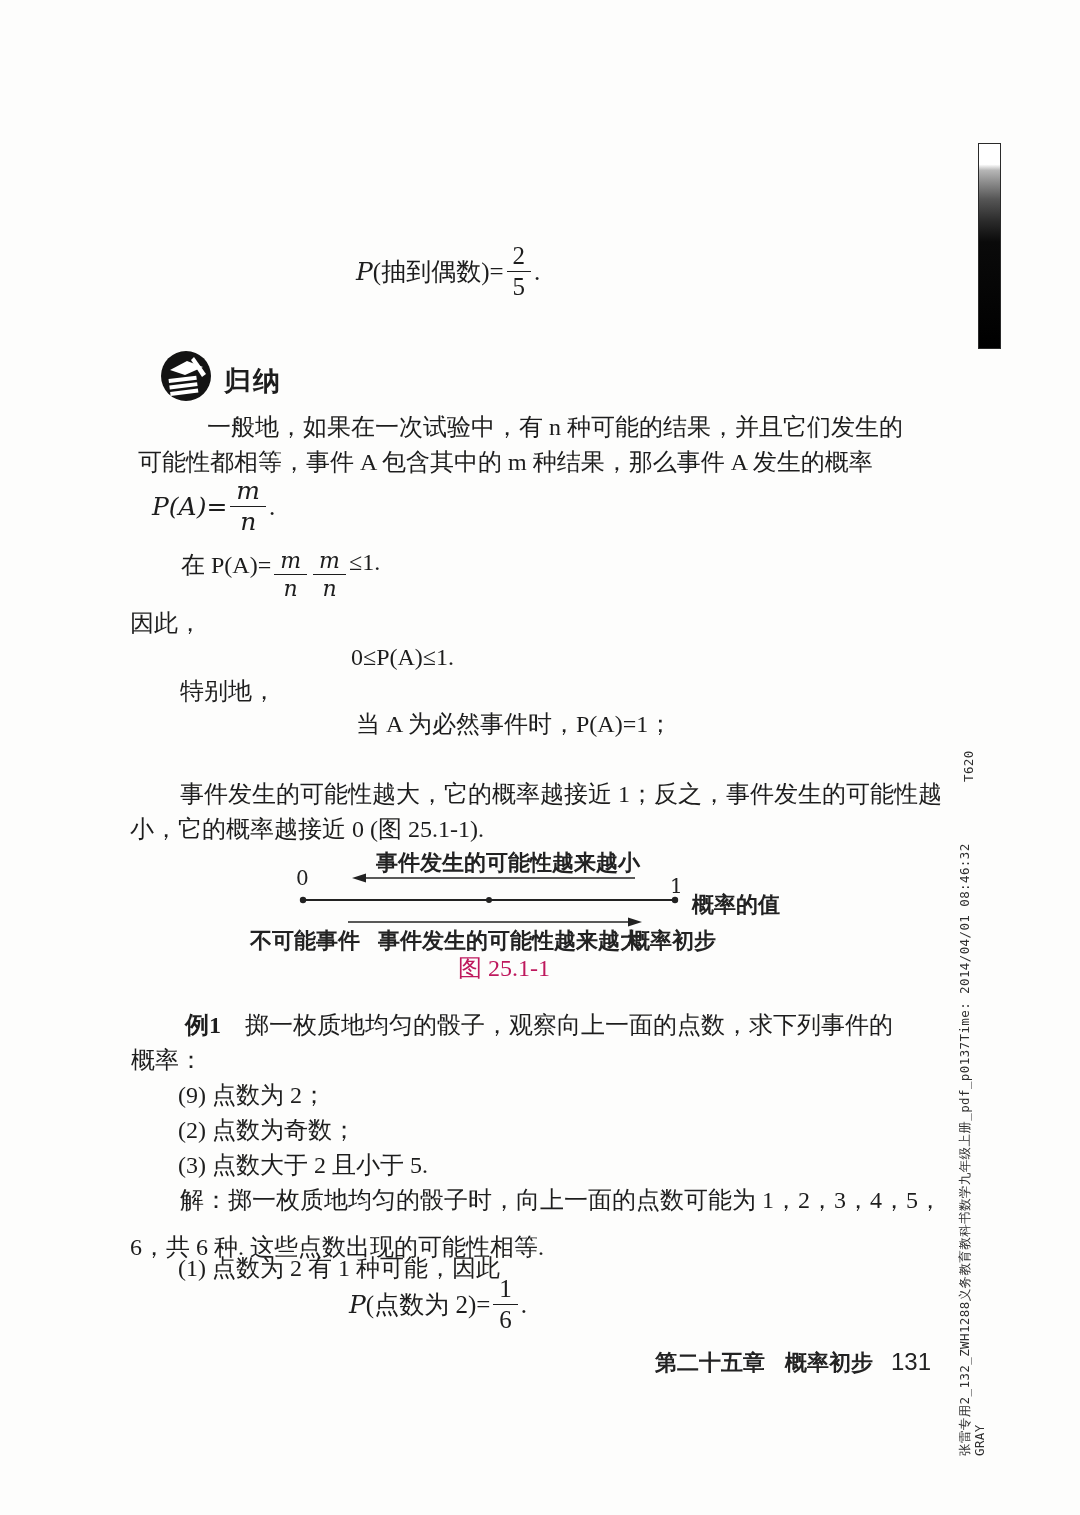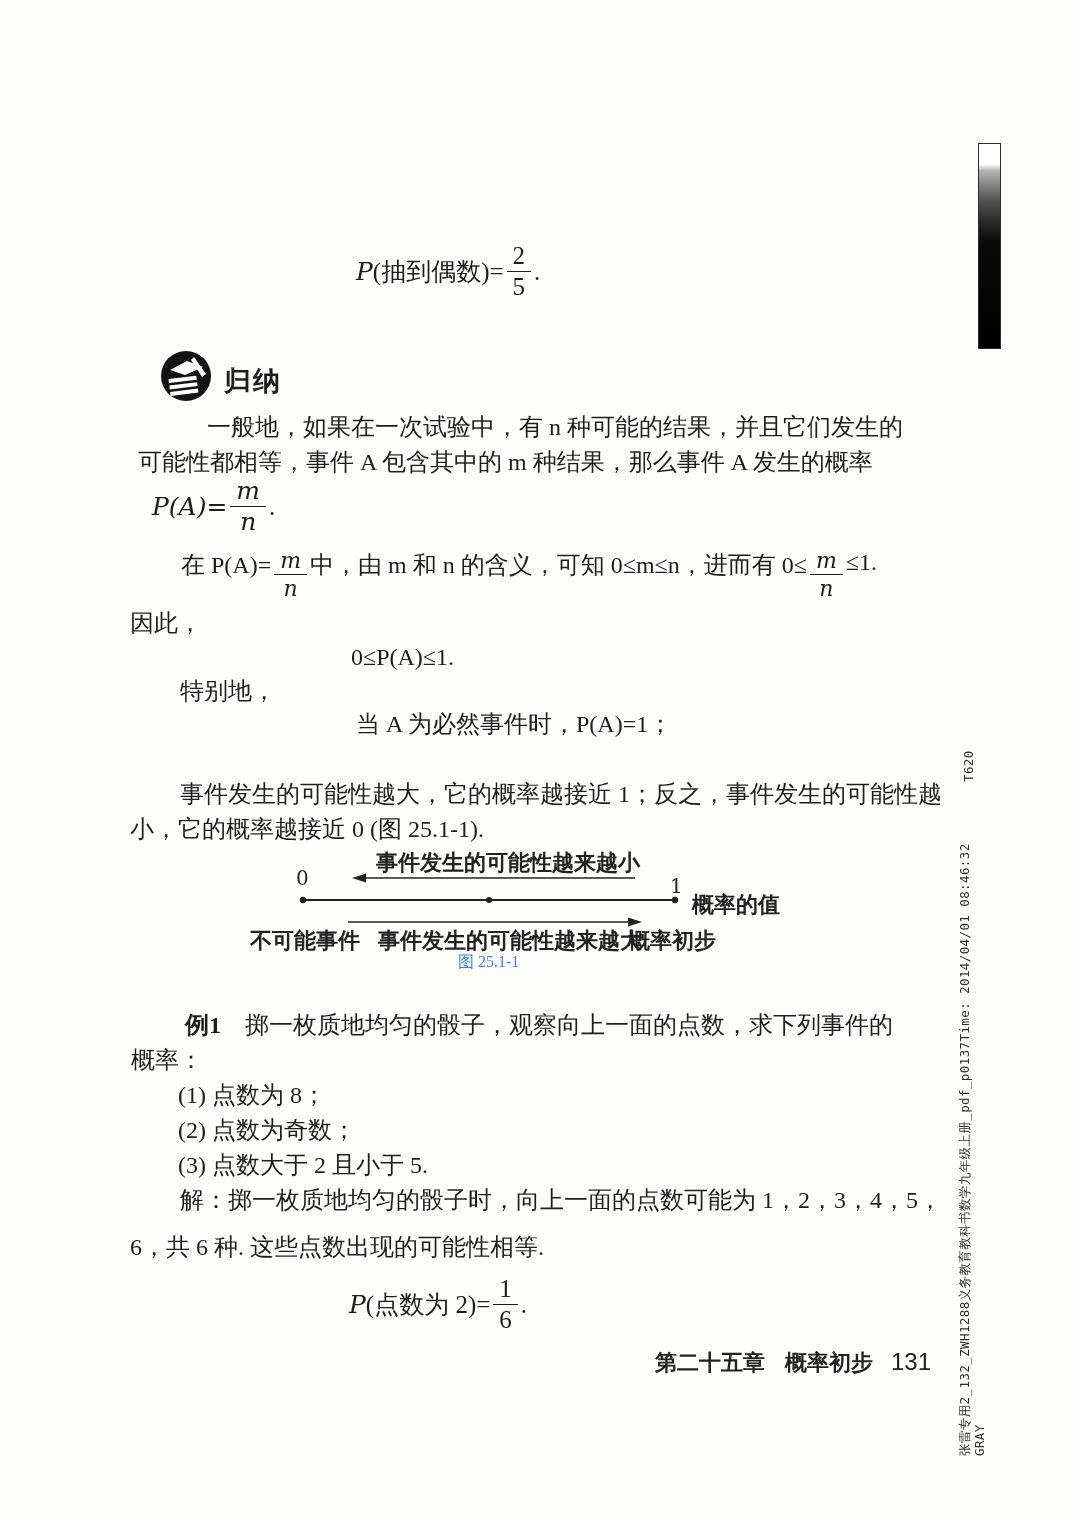--- a/index.html
+++ b/index.html
@@ -24,21 +24,21 @@
   .frac .den { display: block; padding-top: 2px; line-height: 1.05; text-align: center; }
   .inline-math-line { display: flex; align-items: flex-start; font-size: 24px; }
 
   
   .guina-heading { font-size: 27px; font-weight: bold; font-family: "Liberation Sans", sans-serif; letter-spacing: 2px; }
 
   
   .diagram { position: absolute; left: 230px; top: 848px; width: 580px; height: 132px; }
   .diagram .lbl { position: absolute; font-family: "Liberation Sans", sans-serif; font-weight: bold; font-size: 22px; color: #222; white-space: nowrap; }
   .diagram .tick { position: absolute; font-family: "DejaVu Serif", serif; font-size: 20px; color: #222; }
-  .diagram .caption { position: absolute; font-family: "Liberation Serif", serif; font-weight: normal; font-size: 16px; color: #3b82f6; }
+  .diagram .caption { position: absolute; font-family: "Liberation Serif", serif; font-weight: normal; font-size: 24px; color: #be185d; }
 
   
   .footer { font-family: "Liberation Sans", sans-serif; font-size: 22px; font-weight: bold; color: #222; display: flex; align-items: baseline; }
   .footer .pagenum { font-weight: normal; font-size: 24px; margin-left: 18px; }
   .footer .section { margin-left: 20px; }
 
   
   .grayscale-bar {
     position: absolute; left: 978px; top: 143px; width: 21px; height: 204px;
     border: 1px solid #2a2a2a;
@@ -99,21 +99,20 @@
       </span>
       <span>.</span>
   </div>
 
   <div class="abs inline-math-line" style="left:181px; top:549px;">
     <span>在 P(A)=</span>
       <span class="frac mi" style="font-size:22px;">
         <span class="num">m</span>
         <span class="den">n</span>
       </span>
-      <span>中，由 m 和 n 的含义，可知 0≤m≤n，进而有 0≤</span>
       <span class="frac mi" style="font-size:22px;">
         <span class="num">m</span>
         <span class="den">n</span>
       </span>
       <span>≤1.</span>
   </div>
   <div class="abs body-text" style="left:130px; top:606px;font-family:Liberation Serif, serif;">因此，</div>
   <div class="abs body-text" style="left:351px; top:640px;">0≤P(A)≤1.</div>
 
   <div class="abs body-text" style="left:180px; top:674px;">特别地，</div>
@@ -143,25 +142,26 @@
     <div class="lbl" style="left:20px; top:78px;">不可能事件</div>
     <div class="lbl" style="left:148px; top:78px;">事件发生的可能性越来越大</div>
     <div class="lbl" style="left:398px; top:78px;">概率初步</div>
     <div class="caption" style="left:228px; top:104px;">图 25.1-1</div>
   </div>
 
   <div class="abs body-text" style="left:185px; top:1008px;">
     <span class="bold-cjk">例1</span><span style="margin-left:24px;margin-top:23px;">掷一枚质地均匀的骰子，观察向上一面的点数，求下列事件的</span>
   </div>
   <div class="abs body-text" style="left:131px; top:1043px;">概率：</div>
-  <div class="abs body-text" style="left:178px; top:1078px;">(1) 点数为 8；</div>
+  <div class="abs body-text" style="left:178px; top:1078px;">(9) 点数为 2；</div>
   <div class="abs body-text" style="left:178px; top:1113px;">(2) 点数为奇数；</div>
   <div class="abs body-text" style="left:178px; top:1148px;">(3) 点数大于 2 且小于 5.</div>
   <div class="abs body-text" style="left:180px; top:1183px;">解：掷一枚质地均匀的骰子时，向上一面的点数可能为 1，2，3，4，5，</div>
   <div class="abs body-text" style="left:130px; top:1218px;margin-top:12px;">6，共 6 种. 这些点数出现的可能性相等.</div>
+  <div class="abs body-text" style="left:178px; top:1251px;">(1) 点数为 2 有 1 种可能，因此</div>
   <div class="abs formula" style="left:349px; top:1276px;">
     <span class="mi">P</span>
       <span>(点数为 2)=</span>
       <span class="frac">
         <span class="num">1</span>
         <span class="den">6</span>
       </span>
       <span>.</span>
   </div>
 

